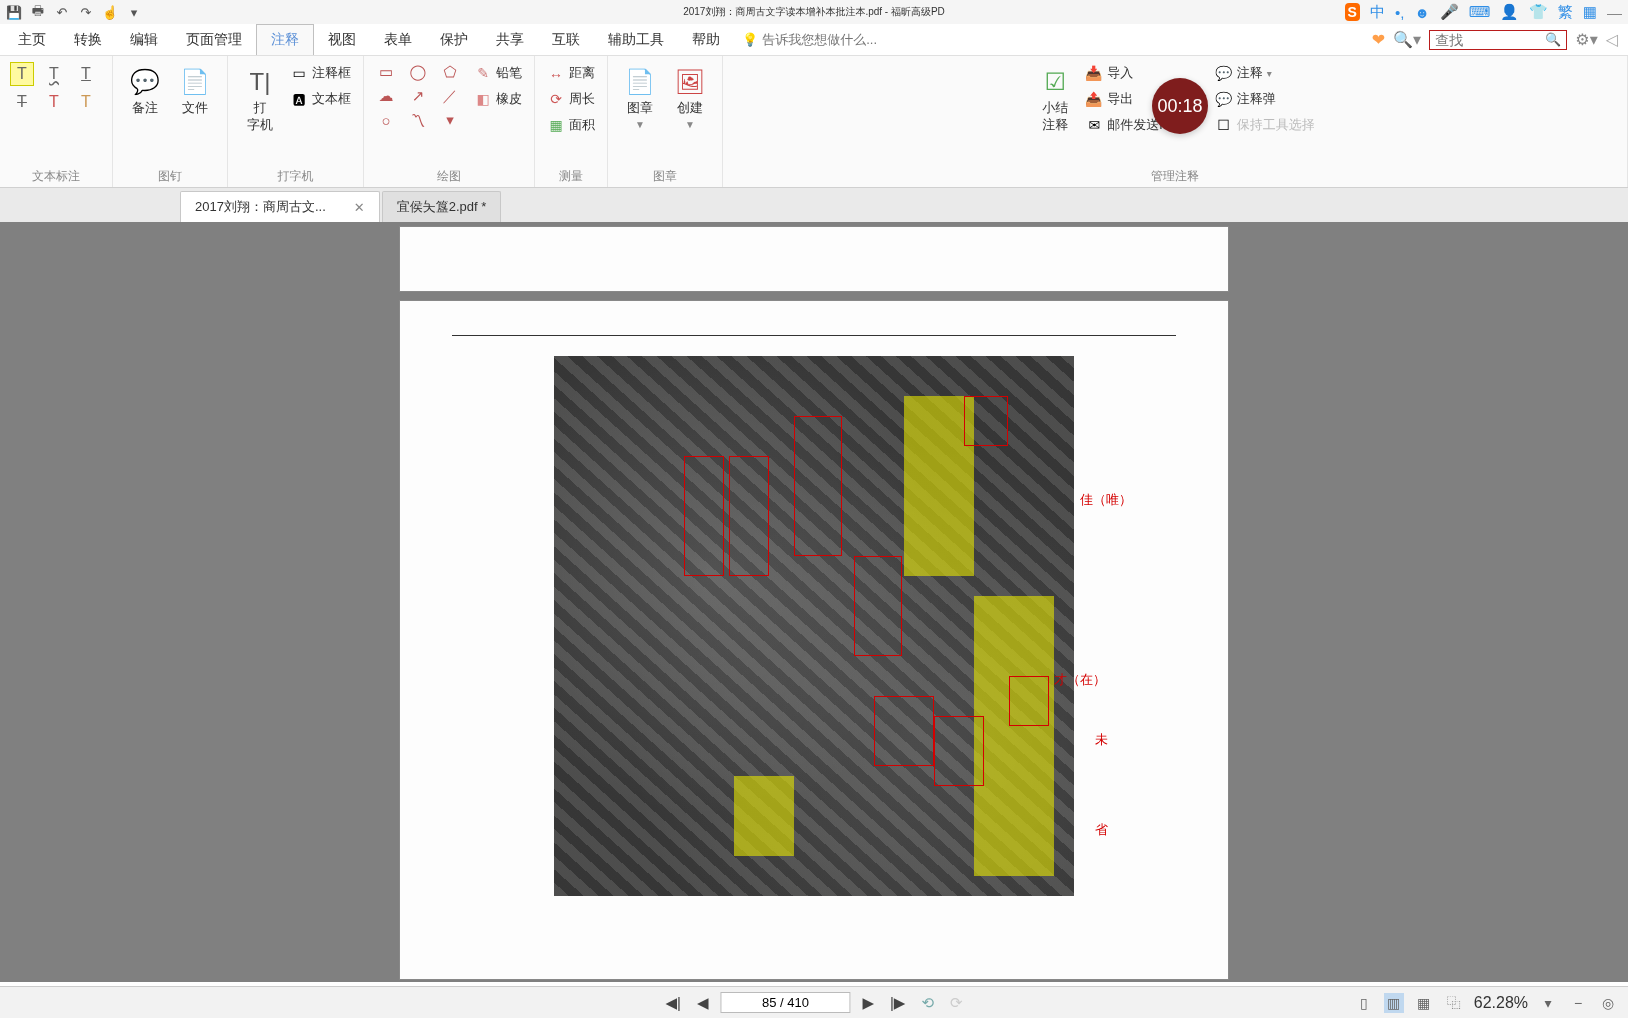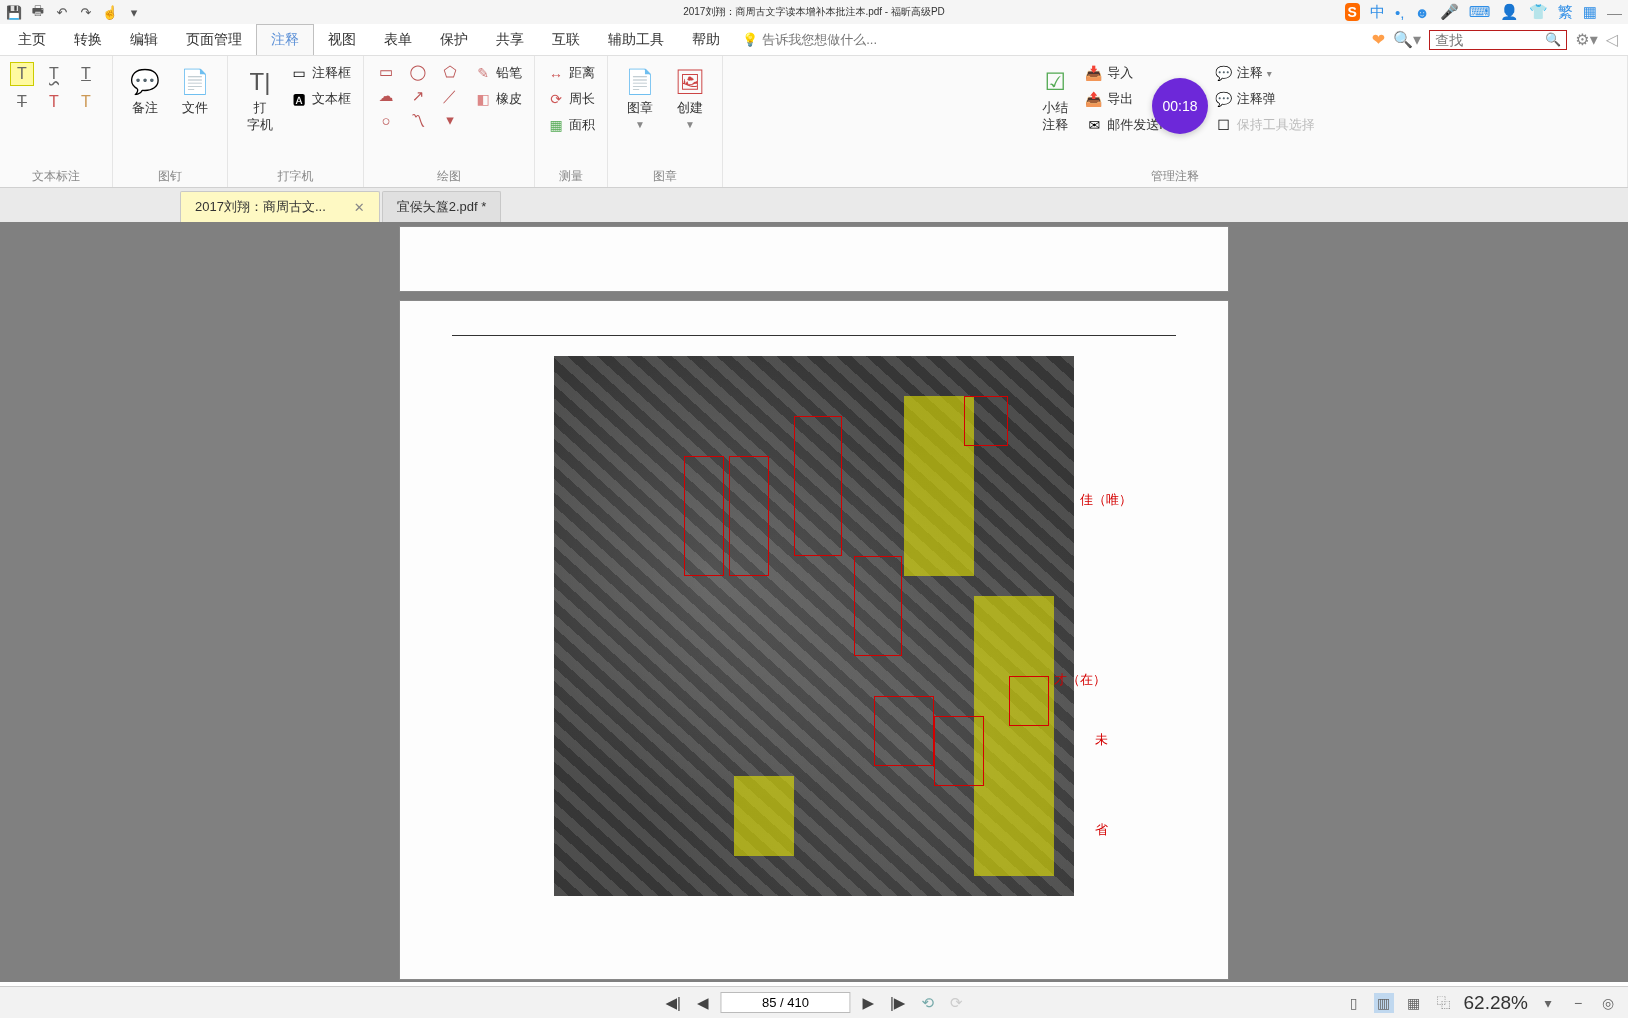--- a/index.html
+++ b/index.html
@@ -36,25 +36,25 @@
 .ribbon-col { display: flex; flex-direction: column; gap: 4px; }
 .ribbon-row { display: flex; align-items: center; gap: 4px; padding: 2px; cursor: pointer; }
 .ribbon-row .small-icon { width: 18px; height: 18px; display: flex; align-items: center; justify-content: center; font-size: 14px; }
 .ribbon-row .label { font-size: 13px; color: #333; }
 .grid-icons { display: grid; grid-template-columns: repeat(3, 28px); gap: 4px; }
 .grid-icons .cell { width: 24px; height: 24px; display: flex; align-items: center; justify-content: center; font-size: 16px; color: #666; cursor: pointer; }
 .shape-icons { display: grid; grid-template-columns: repeat(3, 28px); gap: 4px; }
 .shape-icons .cell { width: 24px; height: 20px; display: flex; align-items: center; justify-content: center; font-size: 15px; color: #bb5555; cursor: pointer; }
 
 
-.timer-badge { position: absolute; top: 78px; right: 420px; width: 56px; height: 56px; border-radius: 50%; background: #6d28d9; color: #fff; display: flex; align-items: center; justify-content: center; font-size: 14px; box-shadow: 0 2px 6px rgba(0,0,0,.2); z-index: 100; }
+.timer-badge { position: absolute; top: 78px; right: 420px; width: 56px; height: 56px; border-radius: 50%; background: #7f1d1d; color: #fff; display: flex; align-items: center; justify-content: center; font-size: 18px; box-shadow: 0 2px 6px rgba(0,0,0,.2); z-index: 100; }
 
 
 .tab-bar { height: 34px; background: #eaeaea; display: flex; align-items: flex-end; padding-left: 180px; }
-.doc-tab { background: #fef9c3; border: 1px solid #c8c8c8; border-bottom: none; padding: 6px 14px; font-size: 13px; color: #333; display: flex; align-items: center; gap: 28px; border-radius: 2px 2px 0 0; margin-right: 2px; max-width: 300px; }
+.doc-tab { background: #ffffff; border: 1px solid #c8c8c8; border-bottom: none; padding: 6px 14px; font-size: 13px; color: #333; display: flex; align-items: center; gap: 28px; border-radius: 2px 2px 0 0; margin-right: 2px; max-width: 300px; }
 .doc-tab .close { color: #888; cursor: pointer; font-size: 13px; }
 .doc-tab.inactive { background: #e0e0e0; }
 
 
 .doc-area { height: 760px; background: #808080; display: flex; justify-content: center; overflow: hidden; padding-top: 4px; }
 .page-wrap { display: flex; flex-direction: column; gap: 8px; }
 .page-strip { width: 830px; height: 66px; background: #fdfdfd; border: 1px solid #888; }
 .page { width: 830px; height: 680px; background: #fdfdfd; border: 1px solid #888; position: relative; padding: 34px 52px; }
 .page-header { font-size: 14px; color: #333; font-weight: bold; margin-bottom: 12px; padding-left: 6px; }
 .page-header .pn { margin-right: 20px; }
@@ -70,21 +70,21 @@
 .red-box { position: absolute; border: 1px solid #d40000; }
 
 
 .status-bar { position: absolute; bottom: 0; left: 0; right: 0; height: 32px; background: #f2f2f2; border-top: 1px solid #ccc; display: flex; align-items: center; padding: 0 10px; }
 .page-nav { position: absolute; left: 50%; transform: translateX(-50%); display: flex; align-items: center; gap: 8px; }
 .page-nav .nav-btn { cursor: pointer; font-size: 15px; color: #444; padding: 2px 4px; }
 .page-input { width: 130px; text-align: center; border: 1px solid #bbb; padding: 2px 4px; font-size: 13px; }
 .status-right { margin-left: auto; display: flex; align-items: center; gap: 10px; }
 .view-btn { width: 20px; height: 20px; display: flex; align-items: center; justify-content: center; color: #666; cursor: pointer; font-size: 14px; }
 .view-btn.active { background: #c0d8ef; }
-.zoom-text { font-size: 19px; color: #333; }
+.zoom-text { font-size: 16px; color: #333; }
 </style>
 </head>
 <body>
 
 <div class="title-bar">
   <div class="title-bar-left">
     <span class="title-bar-icon">💾</span>
     <span class="title-bar-icon">🖶</span>
     <span class="title-bar-icon">↶</span>
     <span class="title-bar-icon">↷</span>

